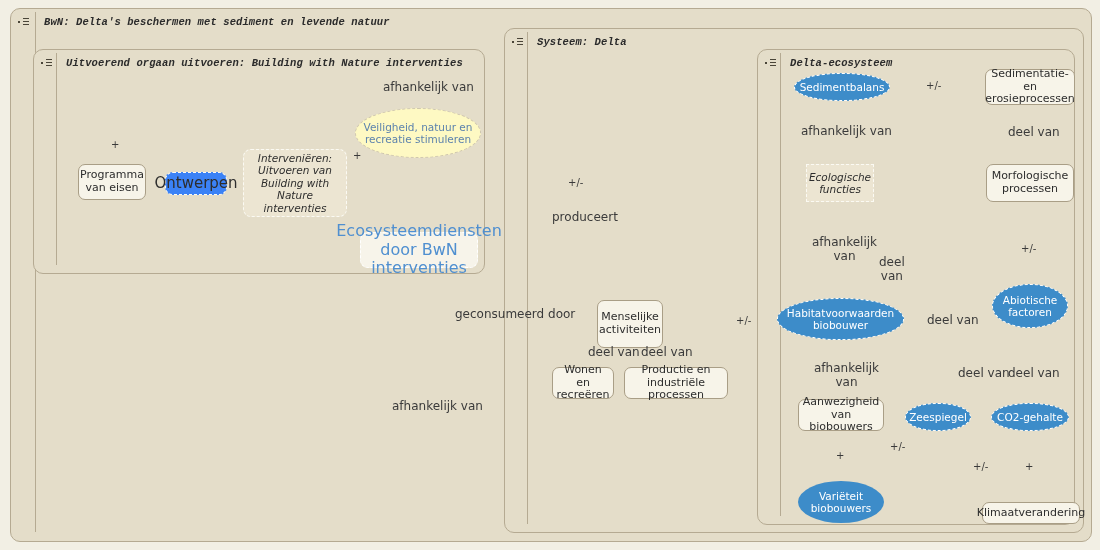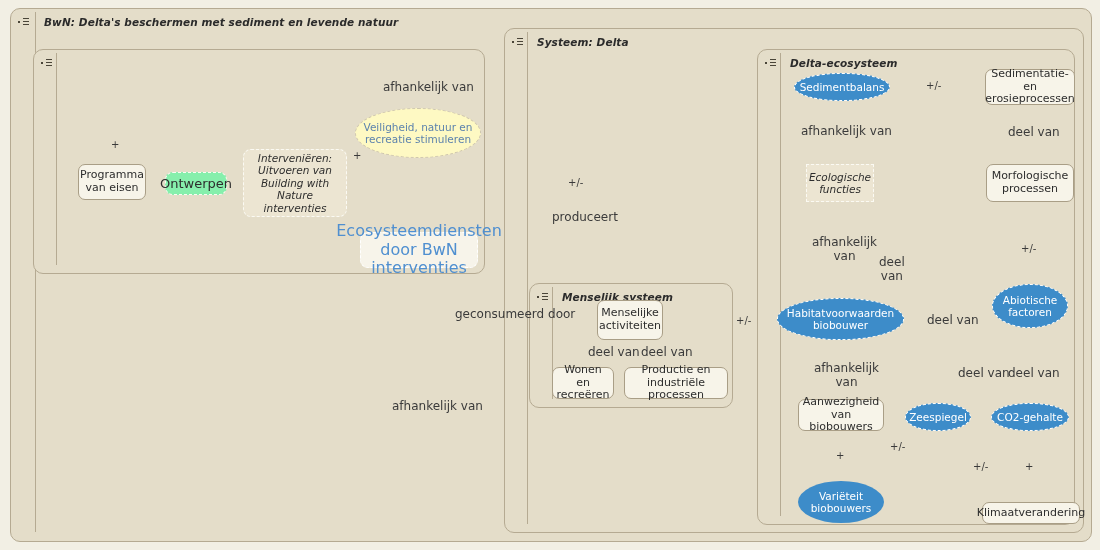--- a/index.html
+++ b/index.html
@@ -18,31 +18,31 @@
   .frame-hdr{position:absolute;left:0;top:0;height:26px;display:flex;align-items:center;}
   .frame-icon{width:13px;height:12px;margin-left:7px;margin-right:4px;position:relative;flex:0 0 auto;}
   .frame-icon .dot{position:absolute;left:0;top:5px;width:2px;height:2px;background:#4a4538;}
   .frame-icon .bars{position:absolute;left:5px;top:2px;width:6px;height:9px;}
   .frame-icon .bars i{display:block;height:1px;background:#4a4538;margin-bottom:2px;}
   .frame-icon .bars i:nth-child(1){width:6px;}
   .frame-icon .bars i:nth-child(2){width:6px;}
   .frame-icon .bars i:nth-child(3){width:6px;}
   .frame-sep{position:absolute;top:3px;width:1px;background:#b5aa92;}
   .frame-title{font-style:italic;font-weight:bold;font-size:10.5px;color:#2b2b2b;
-    white-space:nowrap;letter-spacing:.1px;}
+    white-space:nowrap;letter-spacing:.1px;font-family:Liberation Mono, monospace;}
 
   
   .node{position:absolute;box-sizing:border-box;display:flex;align-items:center;
     justify-content:center;text-align:center;line-height:1.18;}
   .node span{display:block;padding:0 3px;}
 
   .n-box{background:#f7f4e9;border:1px solid #a99e86;border-radius:7px;
     font-size:11px;color:#2d2d2d;}
-  .n-box-dash{background:#86efac;border:1.6px dashed #fbfaf3;border-radius:8px;
-    font-size:13px;color:#2d2d2d;}
+  .n-box-dash{background:#3b82f6;border:1.6px dashed #fbfaf3;border-radius:8px;
+    font-size:15px;color:#2d2d2d;}
   .n-box-dash-ital{background:#ece5d2;border:1.6px dashed #fbfaf3;border-radius:8px;
     font-size:10.5px;color:#2d2d2d;font-style:italic;}
   .n-box-dash-blue{background:#f7f4ea;border:1.6px dashed #ffffff;border-radius:8px;
     font-size:16px;color:#4f8fd0;}
   .n-ell{border-radius:50%;font-size:10.5px;}
   .n-ell-blue{background:#3d8cc9;border:1.6px dashed #ffffff;color:#ffffff;}
   .n-ell-blue-plain{background:#3d8cc9;border:0;color:#ffffff;}
   .n-ell-white{background:#fef9c3;border:1.4px dashed #cfc6ae;color:#5d83ad;}
   .n-ell-dash-ital{background:#ece5d2;border:1.6px dashed #fbfaf3;font-style:italic;
     color:#2d2d2d;font-size:10.5px;}
@@ -138,20 +138,21 @@
     <div class="frame-hdr">
       <span class="frame-icon">
         <span class="dot"></span>
           <span class="bars">
             <i></i>
             <i></i>
             <i></i>
           </span>
       </span>
       <span class="frame-sep" style="left:22px;height:212px;"></span>
+      <span class="frame-title" style="margin-left:8px;">Uitvoerend orgaan uitvoeren: Building with Nature interventies</span>
     </div>
   </div>
 
   <div class="frame" style="left:504px;top:28px;width:580px;height:505px;">
     <div class="frame-hdr">
       <span class="frame-icon">
         <span class="dot"></span>
           <span class="bars">
             <i></i>
             <i></i>
@@ -171,34 +172,20 @@
             <i></i>
             <i></i>
             <i></i>
           </span>
       </span>
       <span class="frame-sep" style="left:22px;height:463px;"></span>
       <span class="frame-title" style="margin-left:8px;">Delta-ecosysteem</span>
     </div>
   </div>
 
-  <div class="frame" style="left:529px;top:283px;width:204px;height:125px;">
-    <div class="frame-hdr">
-      <span class="frame-icon">
-        <span class="dot"></span>
-          <span class="bars">
-            <i></i>
-            <i></i>
-            <i></i>
-          </span>
-      </span>
-      <span class="frame-sep" style="left:22px;height:112px;"></span>
-      <span class="frame-title" style="margin-left:8px;">Menselijk systeem</span>
-    </div>
-  </div>
 
 
   <div class="node n-box" style="left:78px;top:164px;width:68px;height:36px;">
     <span>Programma van eisen</span>
   </div>
 
   <div class="node n-box-dash" style="left:165px;top:172px;width:62px;height:23px;">
     <span>Ontwerpen</span>
   </div>
 
@@ -252,21 +239,21 @@
   </div>
 
   <div class="node n-ell n-ell-blue-plain" style="left:798px;top:481px;width:86px;height:42px;">
     <span>Variëteit biobouwers</span>
   </div>
 
   <div class="node n-box" style="left:982px;top:502px;width:98px;height:22px;">
     <span>Klimaatverandering</span>
   </div>
 
-  <div class="node n-box" style="left:597px;top:300px;width:66px;height:40px;justify-content:center;">
+  <div class="node n-box" style="left:597px;top:300px;width:66px;height:48px;justify-content:center;">
     <span>Menselijke activiteiten</span>
   </div>
 
   <div class="node n-box" style="left:552px;top:367px;width:62px;height:32px;">
     <span>Wonen en recreëren</span>
   </div>
 
   <div class="node n-box" style="left:624px;top:367px;width:104px;height:32px;">
     <span>Productie en industriële processen</span>
   </div>

